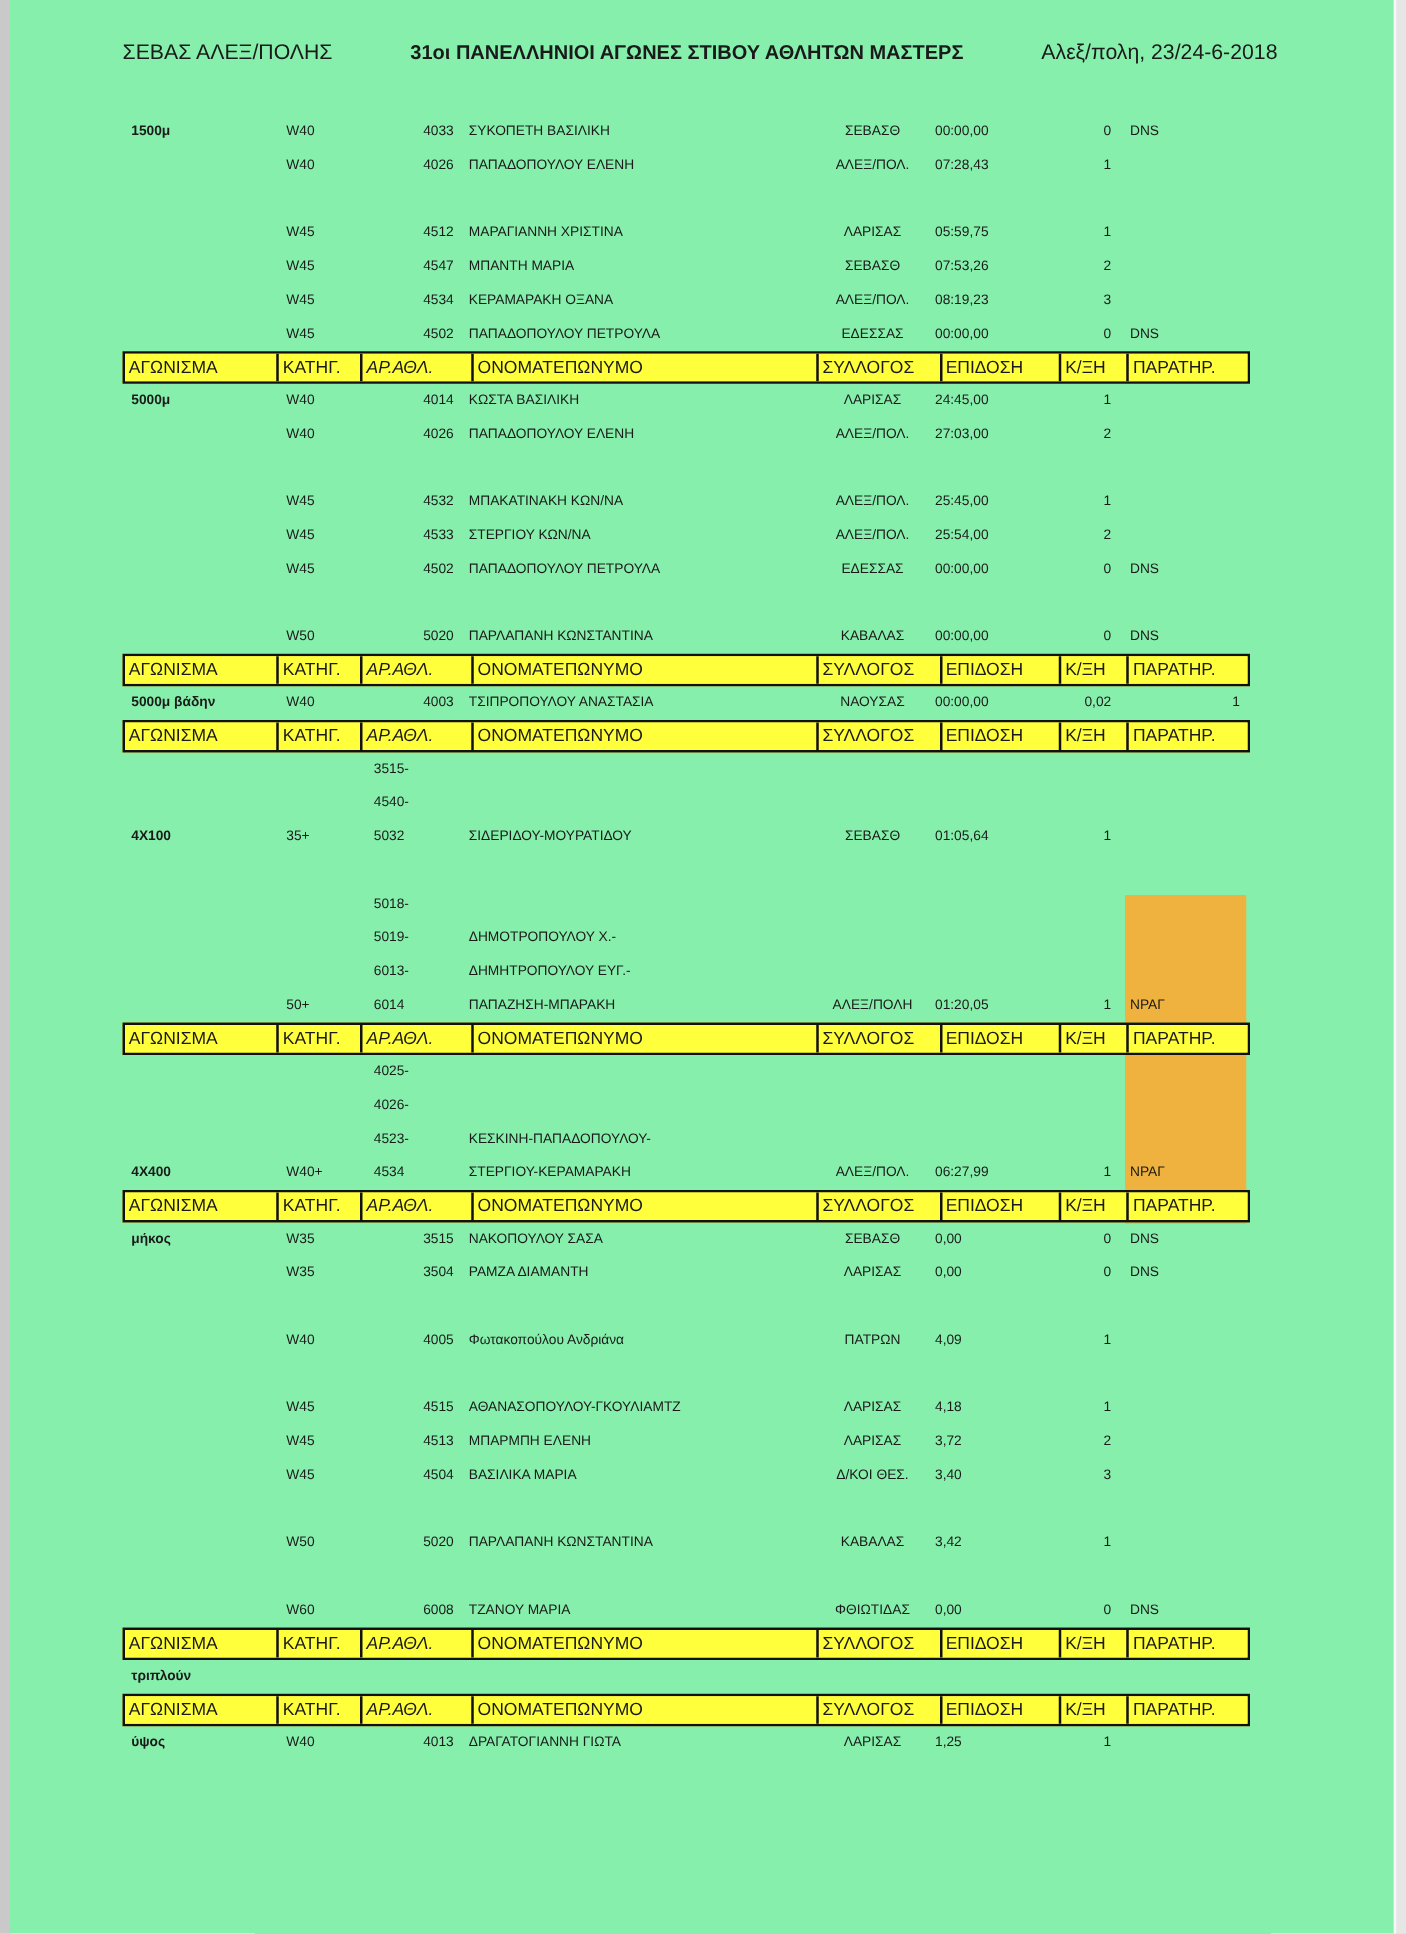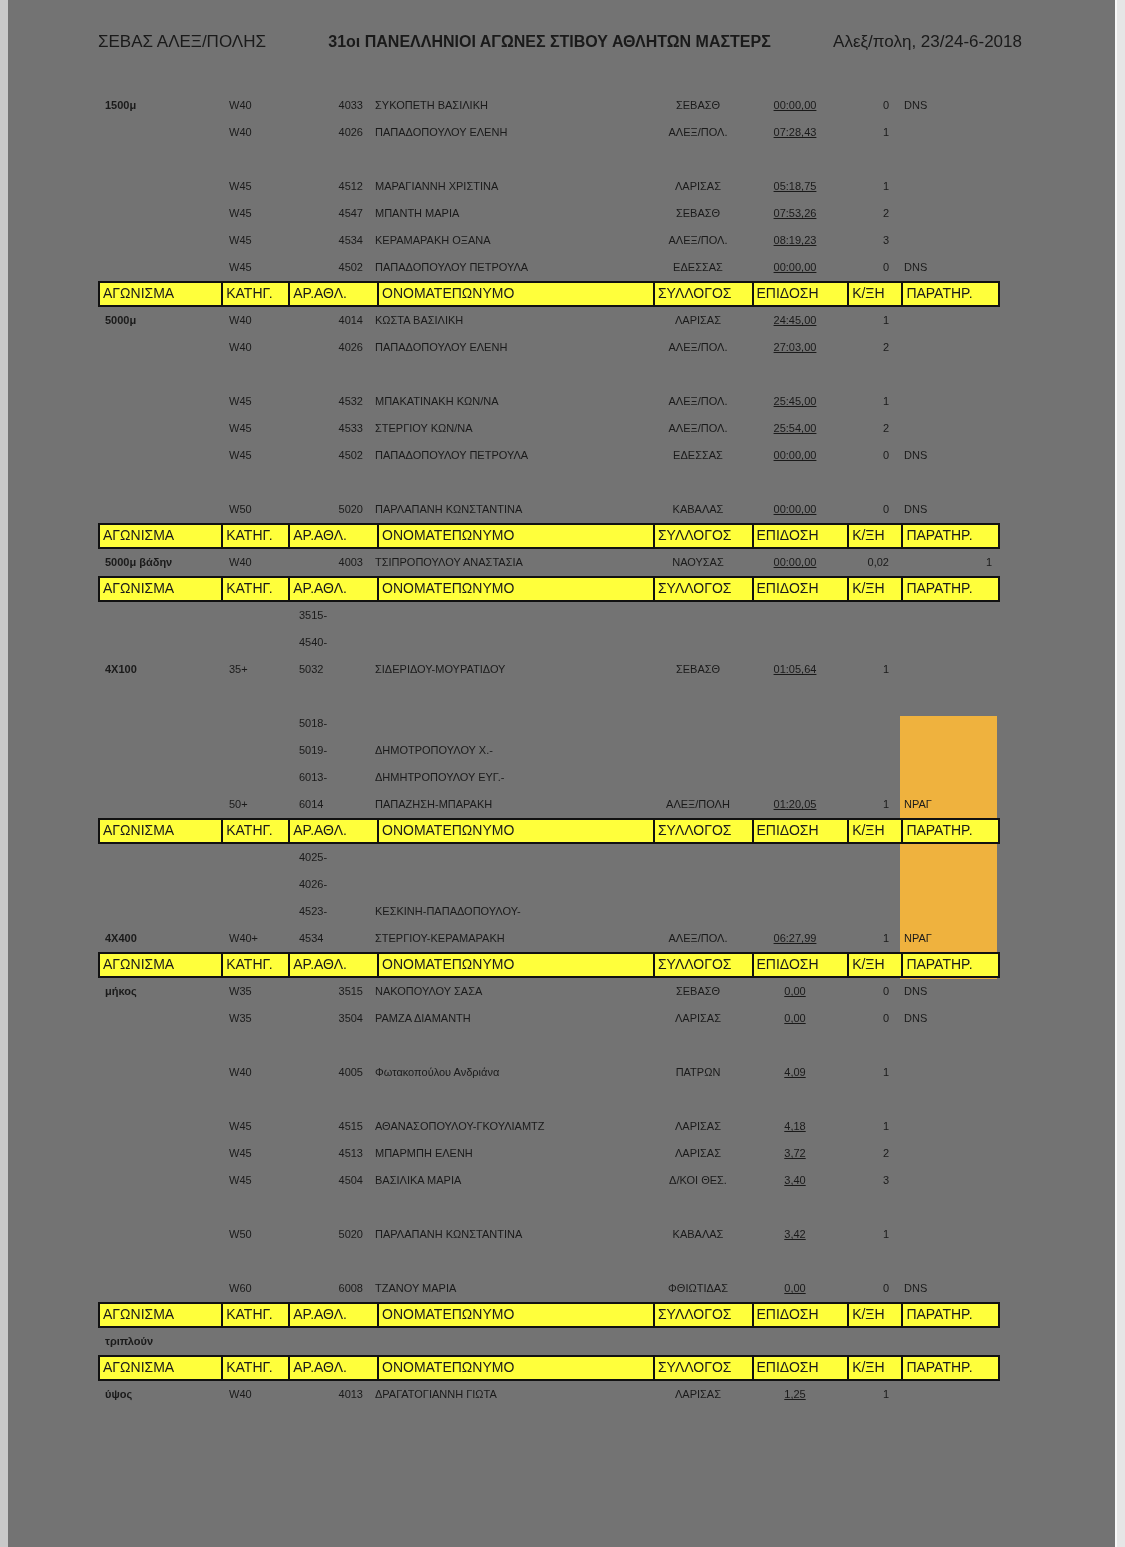--- a/index.html
+++ b/index.html
@@ -1,17 +1,17 @@
 <!DOCTYPE html>
 <html style="--hdr: #ffff3b; --hl: #efb23e;"><head>
 <meta charset="utf-8">
 <style>
   html,body{margin:0;padding:0;background:#ffffff;}
   .page{
-    position:relative;width:1125px;height:1547px;background:#737373;
+    position:relative;width:1125px;height:1547px;background:#86efac;
     font-family:"Liberation Sans", sans-serif;color:#1a1a1a;overflow:hidden;
   }
   .edge{position:absolute;top:0;height:100%;}
   .edge.left{left:0;width:8px;background:#c9c9c9;}
   .edge.right{right:0;width:8px;background:#e6e6e6;border-left:2px solid #f7f7f7;}
   .doc-header{
     position:absolute;left:98px;top:32px;width:924px;
     display:flex;justify-content:space-between;align-items:baseline;
     font-size:17px;white-space:nowrap;
   }
@@ -26,34 +26,34 @@
   .row{display:flex;height:27px;line-height:27px;font-size:11px;}
   .row.blank{height:27px;}
   .row.header{
     box-sizing:border-box;border:2px solid #111;background:var(--hdr,#ffff3b);
     height:26px;line-height:21px;font-size:14px;
   }
   .hcell{box-sizing:border-box;background:var(--hdr,#ffff3b);padding-left:3px;overflow:hidden;white-space:nowrap;}
   .hcell + .hcell{border-left:2px solid #111;}
   .hcell.c0{width:123px;}
   .hcell.c1{width:68px;}
-  .hcell.c2{width:90px;}
+  .hcell.c2{width:90px;font-style:italic;}
   .hcell.c3{width:280px;}
   .hcell.c4{width:100px;}
   .hcell.c5{width:97px;}
   .hcell.c6{width:55px;}
   .hcell.c7{width:98px;}
   .cell{box-sizing:border-box;overflow:hidden;white-space:nowrap;}
   .cell.c0{width:125px;padding-left:7px;font-weight:bold;}
   .cell.c1{width:68px;padding-left:6px;}
   .cell.c2{width:77px;text-align:right;padding-right:5px;}
   .cell.c2.left{text-align:left;padding-left:8px;}
   .cell.c3{width:280px;padding-left:7px;}
   .cell.c4{width:100px;text-align:center;}
-  .cell.c5{width:97px;text-align:center;padding-right:3px;text-decoration:underline;}
+  .cell.c5{width:97px;text-align:left;padding-right:3px;}
   .cell.c6{width:55px;text-align:right;padding-right:11px;}
   .cell.c7{width:100px;padding-left:4px;}
   .cell.c7.right{text-align:right;padding-right:8px;}
 </style>
 </head>
 <body>
 
 <div class="page">
   <div class="edge left"></div>
   <div class="edge right"></div>
@@ -87,21 +87,21 @@
         <div class="cell c6">1</div>
         <div class="cell c7"></div>
       </div>
       <div class="row blank"></div>
       <div class="row data">
         <div class="cell c0"></div>
         <div class="cell c1">W45</div>
         <div class="cell c2">4512</div>
         <div class="cell c3">ΜΑΡΑΓΙΑΝΝΗ ΧΡΙΣΤΙΝΑ</div>
         <div class="cell c4">ΛΑΡΙΣΑΣ</div>
-        <div class="cell c5">05:18,75</div>
+        <div class="cell c5">05:59,75</div>
         <div class="cell c6">1</div>
         <div class="cell c7"></div>
       </div>
       <div class="row data">
         <div class="cell c0"></div>
         <div class="cell c1">W45</div>
         <div class="cell c2">4547</div>
         <div class="cell c3">ΜΠΑΝΤΗ ΜΑΡΙΑ</div>
         <div class="cell c4">ΣΕΒΑΣΘ</div>
         <div class="cell c5">07:53,26</div>

